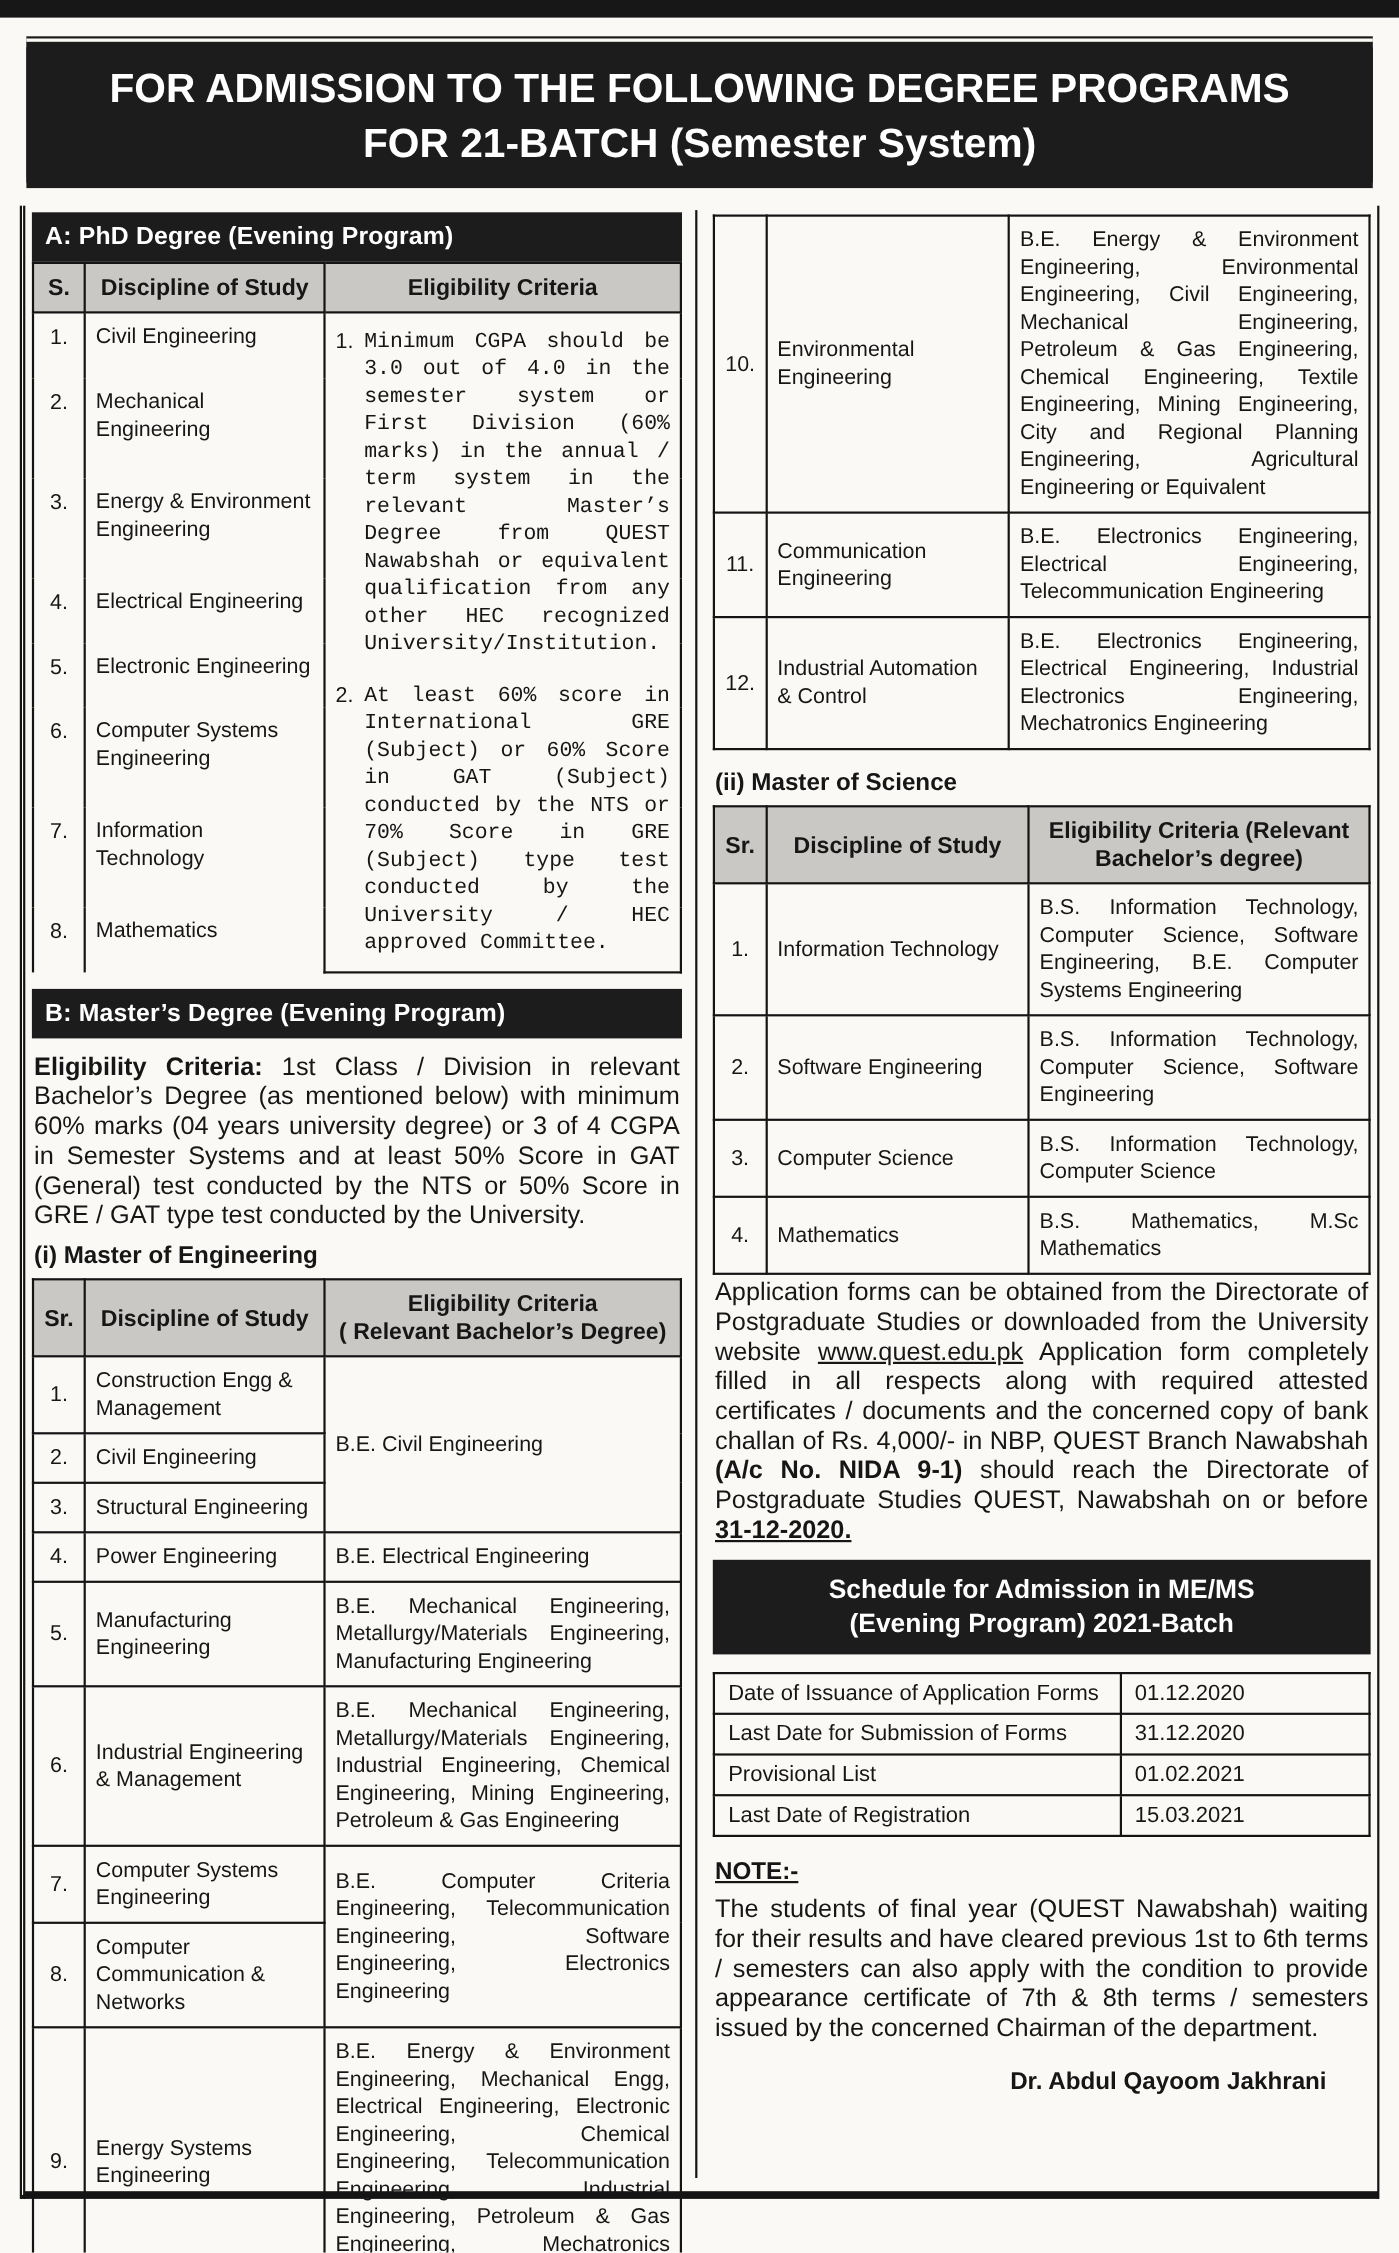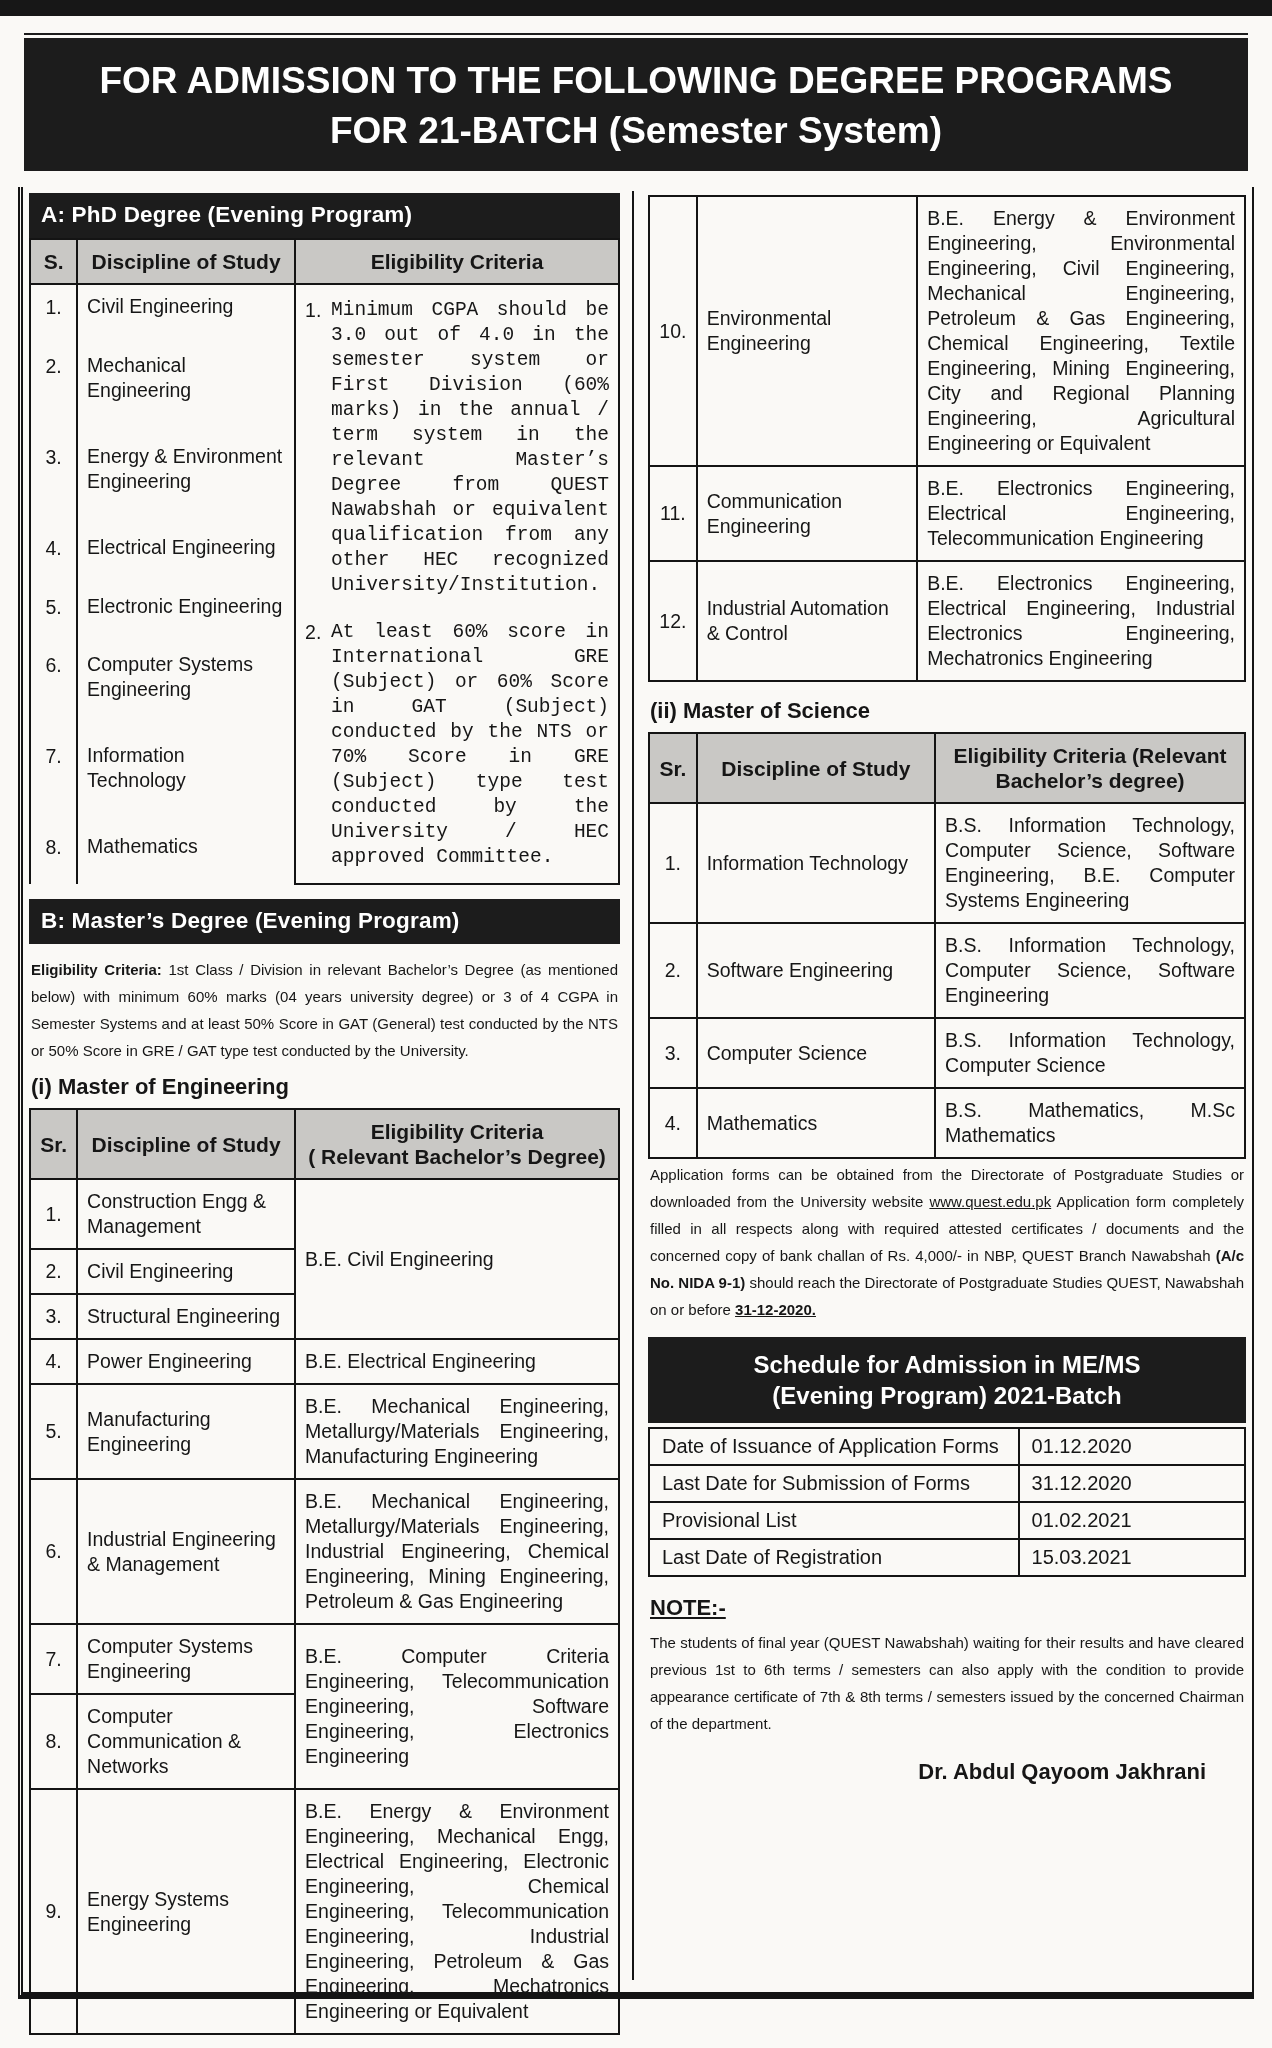--- a/index.html
+++ b/index.html
@@ -37,28 +37,28 @@
 
   
   #phd-table td.nb { border-top:none; border-bottom:none; vertical-align:top; }
   #phd-table td.num.nb { padding-top:10px; }
   #phd-table td.elig { vertical-align:top; }
   .eitem { display:flex; margin:4px 0 22px 0; }
   .eitem:last-child { margin-bottom:4px; }
   .eno { width:26px; flex:none; }
   .etx { flex:1; text-align:justify;font-family:Liberation Mono, monospace; }
 
-  .para { font-size:15px; line-height:27px; text-align:justify; margin:12px 2px 10px 2px; }
+  .para { font-size:23px; line-height:27px; text-align:justify; margin:12px 2px 10px 2px; }
   .subhead { font-size:22px; font-weight:bold; margin:10px 0 8px 2px; }
   .u { text-decoration:underline; }
   .b { font-weight:bold; } .gap-m { height:14px; }
 
   .schedbar {
     background:#1c1c1c; color:#ffffff; font-weight:bold; font-size:24px; line-height:31px;
-    text-align:center; padding:12px 6px; margin:14px 0 4px 0;
+    text-align:center; padding:12px 6px; margin:14px 0 16px 0;
   }
   #sched-table td { padding:5px 12px; font-size:20px; line-height:25px; }
   #sched-table td.date { width:38%; }
 
   .sig { display:flex; justify-content:flex-end; margin:20px 40px 6px 0; }
   .sig-inner { text-align:center; font-weight:bold; font-size:22px; line-height:30px; }
 </style>
 </head>
 <body>
 

